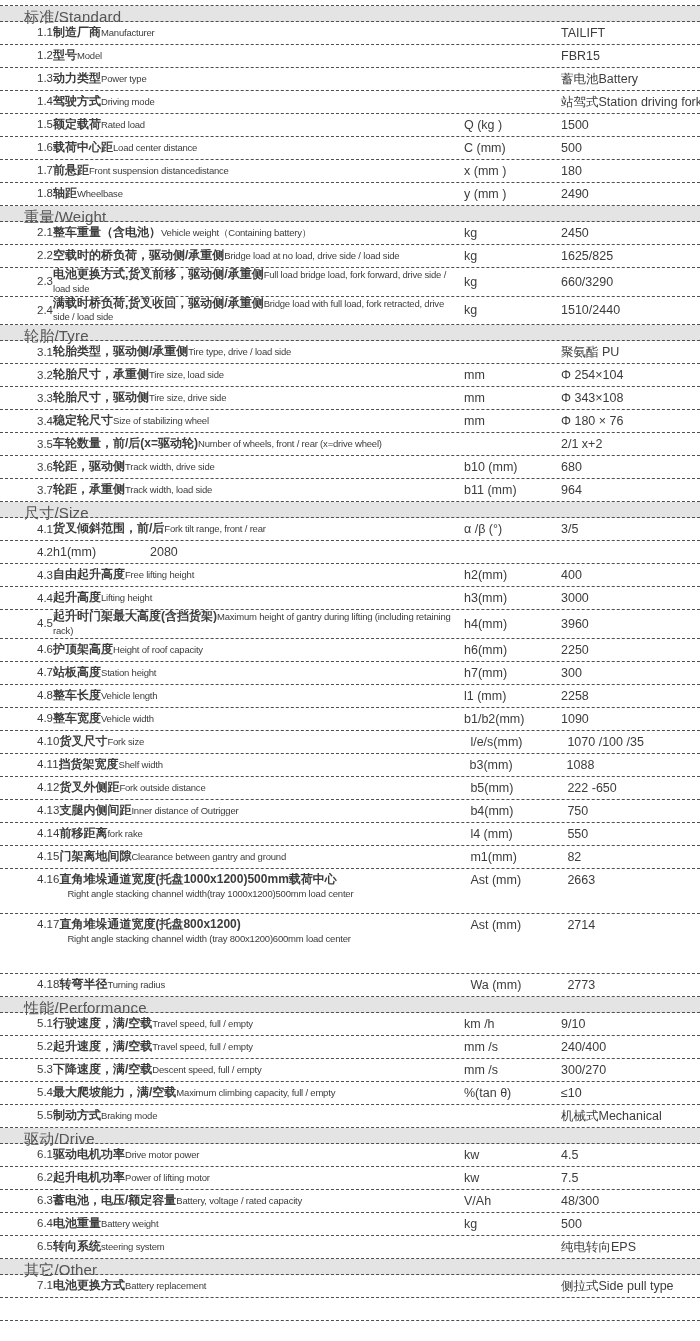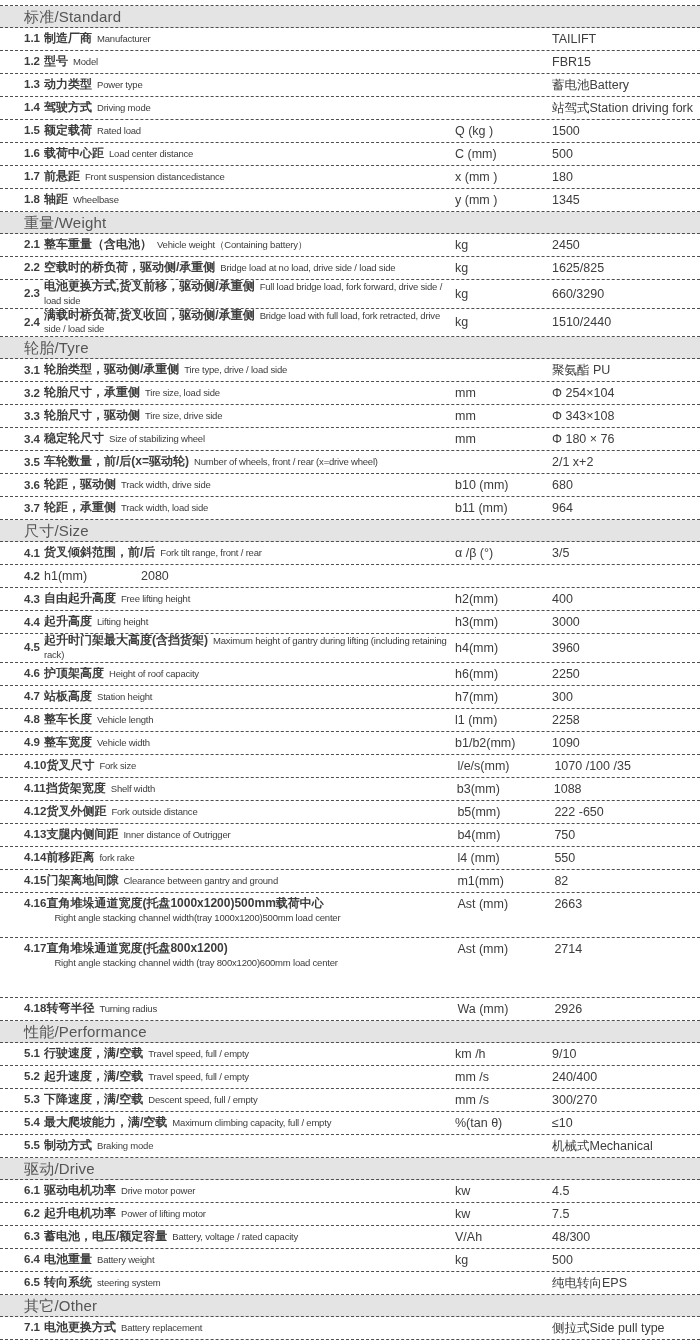--- a/index.html
+++ b/index.html
@@ -17,55 +17,54 @@
     font-family:"Liberation Sans","DejaVu Sans",sans-serif;
   }
   .spec-table{
     width:700px;
     margin-top:5px;
     border-top:1px dashed var(--line);
   }
   .sec-header{
     background:var(--header-bg);
     color:var(--header-text);
-    height:22px;
+    height:16px;
     line-height:22px;
     padding-left:24px;
     font-size:15px;
     letter-spacing:0.2px;
     border-bottom:1px dashed var(--line);
   }
   .row{
     display:flex;
     align-items:center;
     min-height:23px;
     border-bottom:1px dashed var(--line);
     font-size:12px;
     line-height:1.15;
   }
   .row .num{
     flex:0 0 44px;
-    padding-left:24px;
-    font-weight:700;
+    padding-left:37px;
+    font-weight:400;
     font-size:11.5px;
     white-space:nowrap;
   }
   .row .label{
     flex:0 0 411px;
     padding-right:4px;
     overflow:hidden;
   }
   .row .zh{
     font-weight:600;
     font-size:12px;
     margin-top:32px;
   }
   .row .en{
     font-size:9.5px;
-    margin-left:5px;
     letter-spacing:-0.2px;
   }
   .row .sym{
     flex:0 0 97px;
     font-size:12.5px;
     white-space:nowrap;
   }
   .row .val{
     flex:1 1 auto;
     font-size:12.5px;
@@ -141,21 +140,21 @@
     <span class="num">1.7</span>
     <span class="label"><span class="zh">前悬距</span><span class="en">Front suspension distancedistance</span></span>
     <span class="sym">x (mm )</span>
     <span class="val">180</span>
   </div>
 
   <div class="row">
     <span class="num">1.8</span>
     <span class="label"><span class="zh">轴距</span><span class="en">Wheelbase</span></span>
     <span class="sym">y (mm )</span>
-    <span class="val">1345</span>
+    <span class="val">2490</span>
   </div>
 
   <div class="sec-header">
     <span>重量/Weight</span>
   </div>
 
   <div class="row">
     <span class="num">2.1</span>
     <span class="label"><span class="zh">整车重量（含电池）</span><span class="en">Vehicle weight（Containing battery）</span></span>
     <span class="sym">kg</span>
@@ -355,21 +354,21 @@
     <span class="num">4.17</span>
     <span class="label"><span class="zh">直角堆垛通道宽度(托盘800x1200)</span><span class="en">Right angle stacking channel width (tray 800x1200)600mm load center</span></span>
     <span class="sym">Ast (mm)</span>
     <span class="val">2714</span>
   </div>
 
   <div class="row">
     <span class="num">4.18</span>
     <span class="label"><span class="zh">转弯半径</span><span class="en">Turning radius</span></span>
     <span class="sym">Wa (mm)</span>
-    <span class="val">2926</span>
+    <span class="val">2773</span>
   </div>
 
   <div class="sec-header">
     <span>性能/Performance</span>
   </div>
 
   <div class="row">
     <span class="num">5.1</span>
     <span class="label"><span class="zh">行驶速度，满/空载</span><span class="en">Travel speed, full / empty</span></span>
     <span class="sym">km /h</span>

